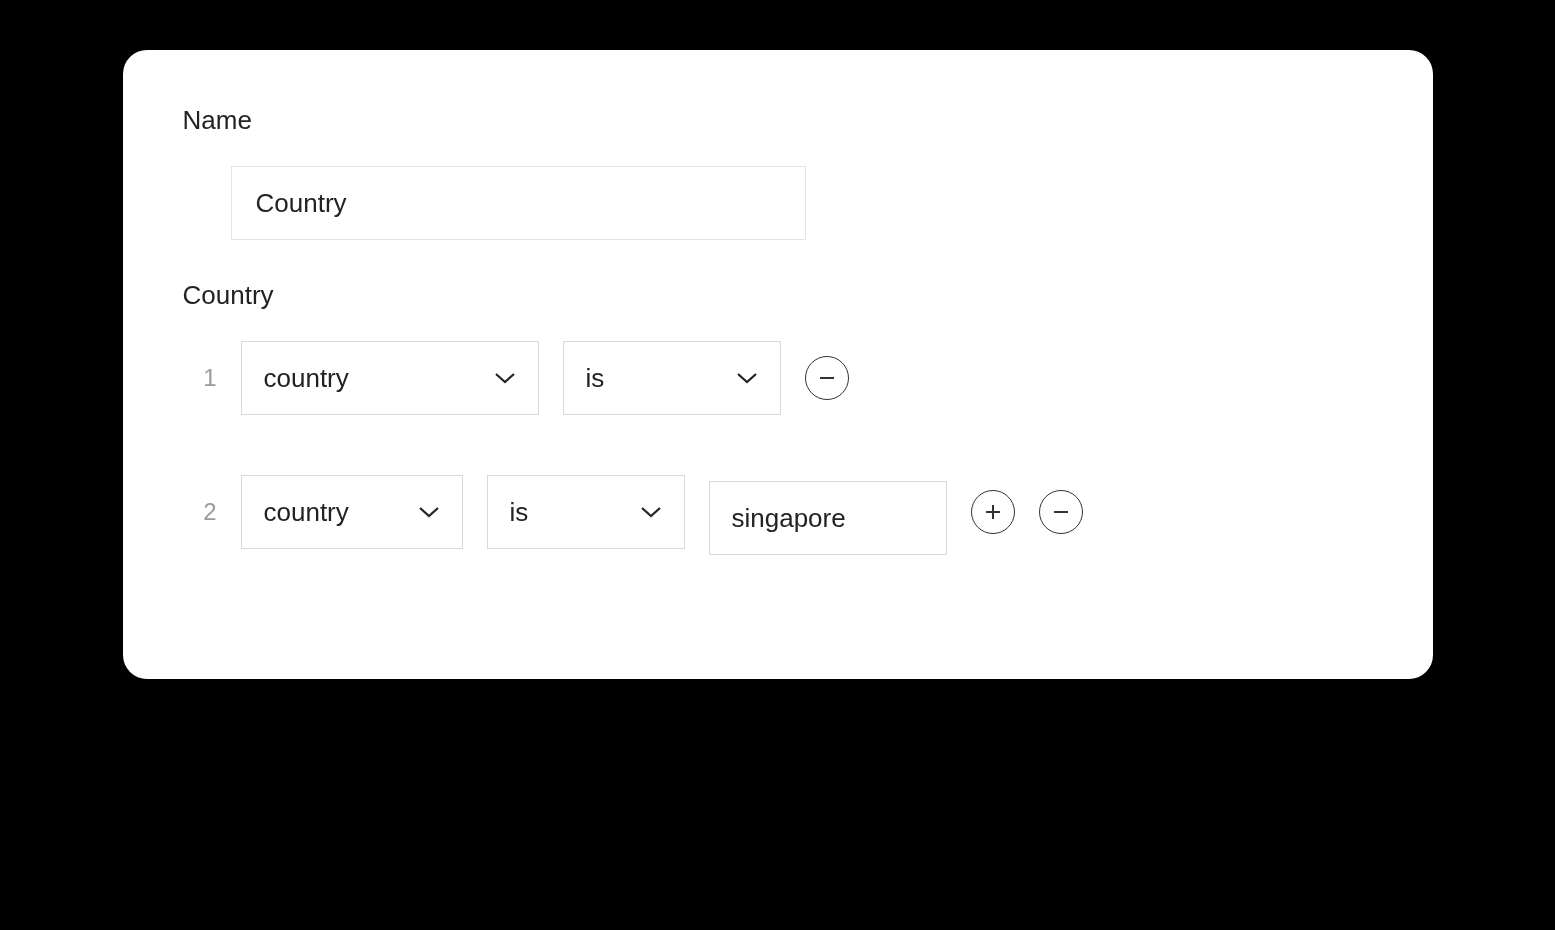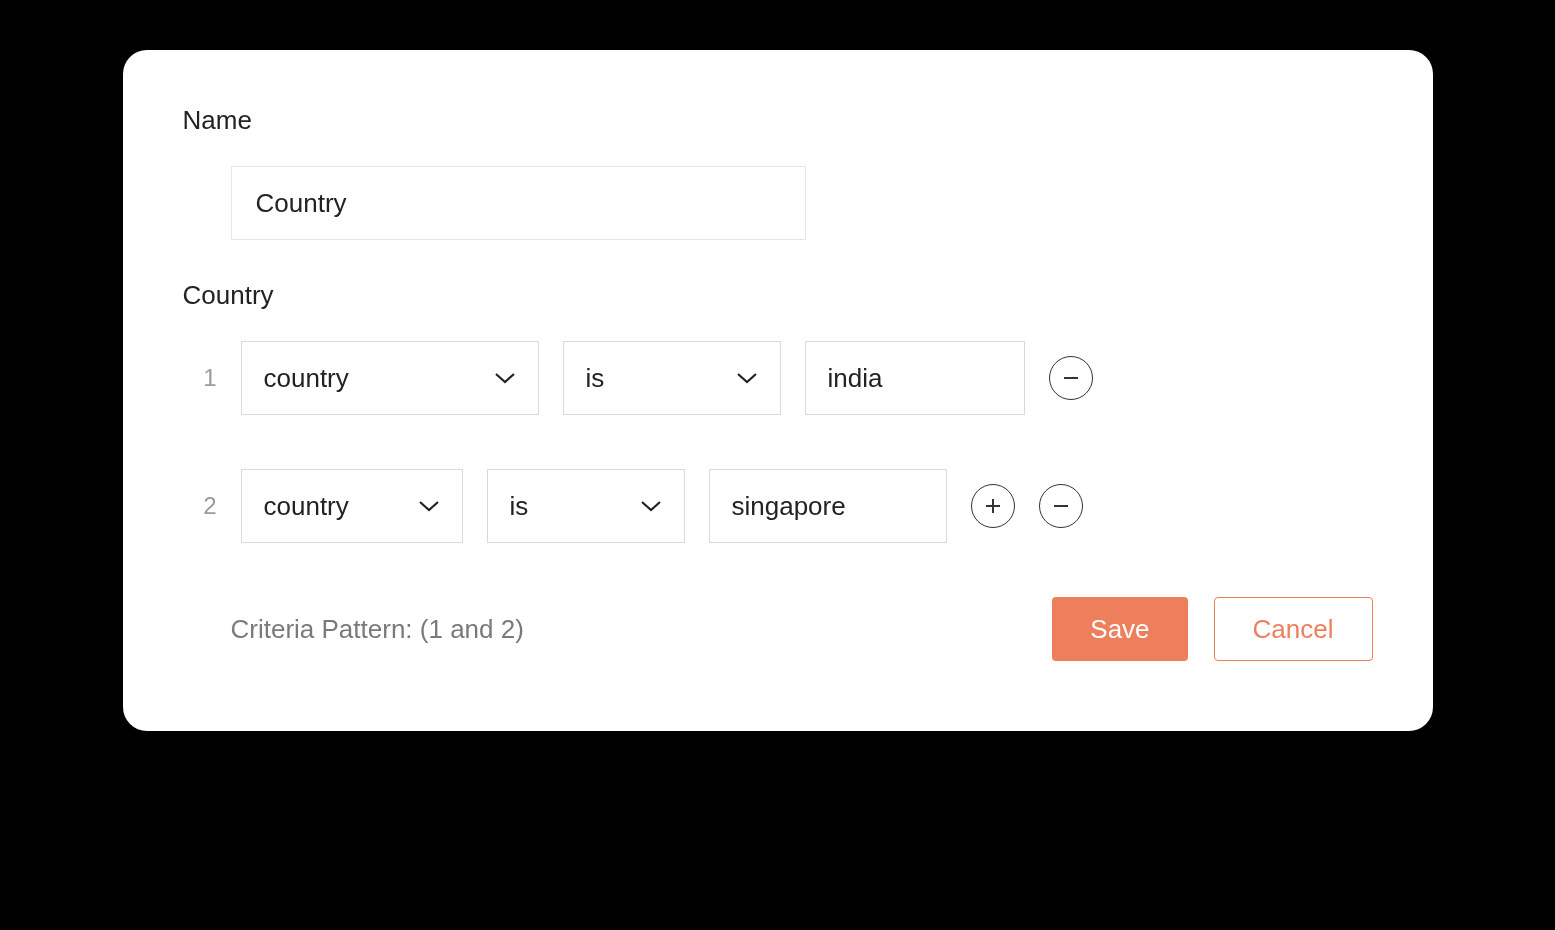--- a/index.html
+++ b/index.html
@@ -137,21 +137,20 @@
 
       <div class="select" style="width:218px">
         <span>is</span>
         <span class="chev">
           <svg viewBox="0 0 22 14">
               <path d="M2 3 L11 11 L20 3"></path>
             </svg>
         </span>
       </div>
 
-      <input class="text-input" style="width: 220px;" type="text" value="india">
 
       <button class="circle-btn">
         <span>
           <svg viewBox="0 0 18 18">
               <line x1="2" y1="9" x2="16" y2="9"></line>
             </svg>
         </span>
       </button>
     </div>
 
@@ -170,21 +169,21 @@
 
       <div class="select" style="width:198px">
         <span>is</span>
         <span class="chev">
           <svg viewBox="0 0 22 14">
               <path d="M2 3 L11 11 L20 3"></path>
             </svg>
         </span>
       </div>
 
-      <input class="text-input" style="width: 238px;" type="text" value="singapore">
+      <input class="text-input" style="width: 238px; margin-top: 12px;" type="text" value="singapore">
 
       <button class="circle-btn">
         <span>
           <svg viewBox="0 0 18 18">
               <line x1="2" y1="9" x2="16" y2="9"></line>
               <line x1="9" y1="2" x2="9" y2="16"></line>
             </svg>
         </span>
       </button>
 
@@ -192,21 +191,14 @@
         <span>
           <svg viewBox="0 0 18 18">
               <line x1="2" y1="9" x2="16" y2="9"></line>
             </svg>
         </span>
       </button>
     </div>
 
   </div>
 
-  <div class="footer">
-    <div class="pattern">Criteria Pattern: (1 and 2)</div>
-    <div class="actions">
-      <button class="btn btn-primary">Save</button>
-      <button class="btn btn-secondary">Cancel</button>
-    </div>
-  </div>
 
 </div>
 
 </body></html>

